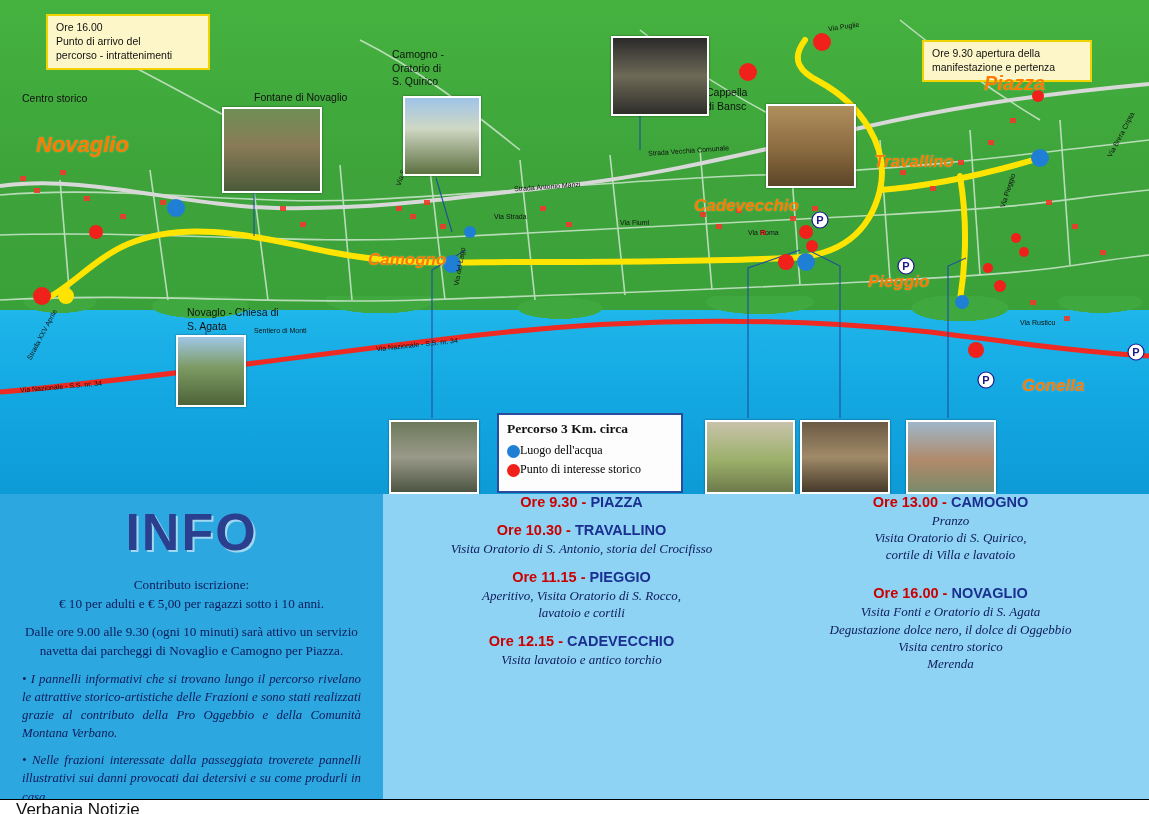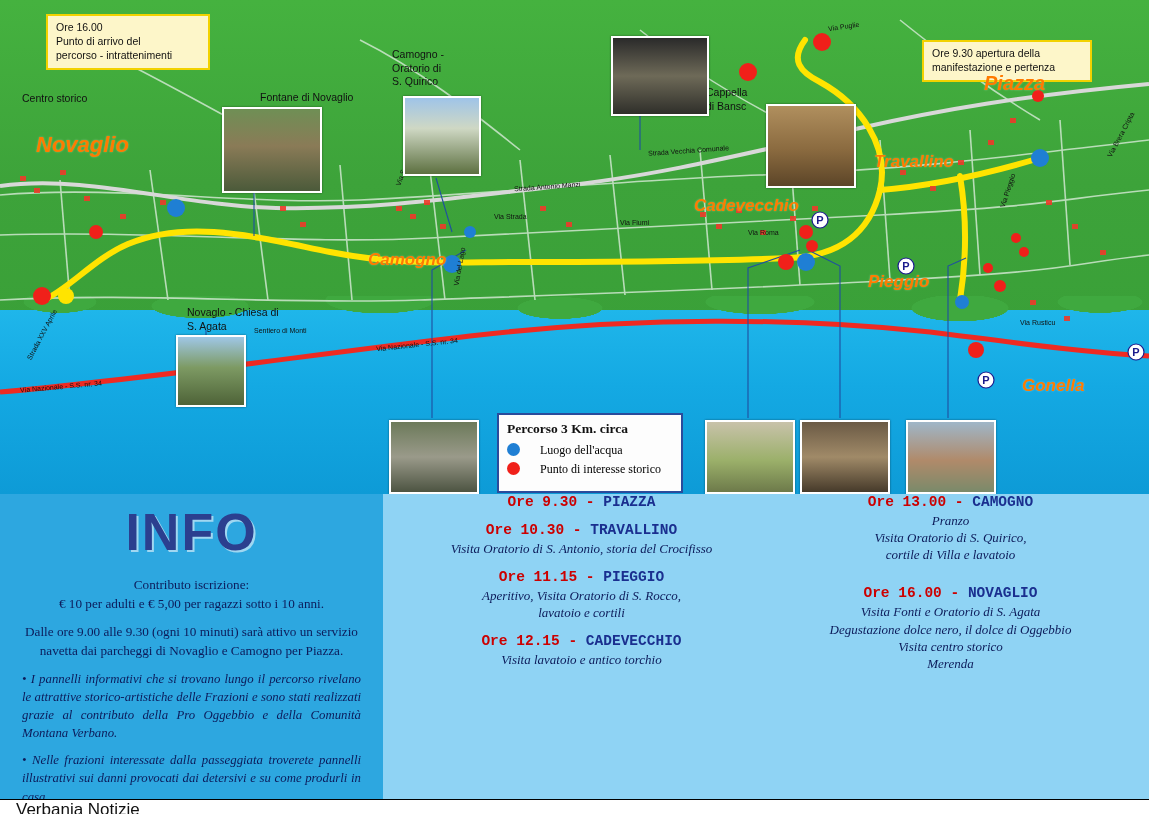--- a/index.html
+++ b/index.html
@@ -80,21 +80,21 @@
   .photo .ph{width:100%;height:100%;display:block;}
 
   
   .legend{
     position:absolute;left:497px;top:413px;width:186px;height:80px;
     background:#fdfdfd;border:2px solid #2a4b9b;
     font-family:"Liberation Serif", serif;
     padding:6px 8px;box-sizing:border-box;
   }
   .legend-title{font-size:13.5px;font-weight:bold;color:#111;margin-bottom:6px;}
-  .legend-row{display:flex;align-items:flex-start;gap:20px;margin-top:4px;font-size:12px;}
+  .legend-row{display:flex;align-items:flex-end;gap:0;margin-top:4px;font-size:12px;}
   .dot{width:13px;height:13px;border-radius:50%;display:inline-block;}
   .dot.blue{background:#1f7fd4;}
   .dot.red{background:#f0201a;}
 
   
   .bottom{position:absolute;left:0;top:494px;width:1149px;height:305px;}
   .panel-info{
     position:absolute;left:0;top:0;width:383px;height:305px;
     background:#2da7e0;
   }
@@ -121,21 +121,21 @@
     text-align:center;
     line-height:1.45;
   }
   .info-body p{margin:9px 0;}
   .info-body .just{text-align:justify;font-style:italic;font-size:12.8px;line-height:1.42;}
 
   .prog-cols{display:flex;padding:0 14px;box-sizing:border-box;}
   .prog-col{flex:1;text-align:center;padding:0 8px;}
   .prog-item{margin:0 0 12px 0;}
   .prog-head{
-    font-family:Liberation Mono, monospace;
+    font-family:Liberation Sans, sans-serif;
     font-weight:bold;font-size:14.5px;color:#cc0000;margin-bottom:2px;
   }
   .prog-head .town{color:#1a2f8f;}
   .prog-desc{
     font-family:"Liberation Serif", serif;
     font-style:italic;font-size:13px;color:#0c1b5a;line-height:1.32;
     white-space:pre-line;
   }
 
   
@@ -280,21 +280,21 @@
       </g>
     </svg>
 
     <div class="callout" id="callout-arrivo">Ore 16.00
 Punto di arrivo del
 percorso - intrattenimenti</div>
     <div class="callout" id="callout-apertura">Ore 9.30 apertura della
 manifestazione e pertenza</div>
 
     <div class="mlabel" style="left:22px;top:92px;">Centro storico</div>
-    <div class="mlabel" style="left:216px;top:91px;padding-left:44px;">Fontane di Novaglio</div>
+    <div class="mlabel" style="left:210px;top:91px;padding-left:44px;">Fontane di Novaglio</div>
     <div class="mlabel" style="left:392px;top:48px;">Camogno -
 Oratorio di
 S. Quirico</div>
     <div class="mlabel" style="left:706px;top:86px;">Cappella
 di Bansc</div>
     <div class="mlabel" style="left:187px;top:306px;">Novaglo - Chiesa di
 S. Agata</div>
 
     <div class="townlabel" style="left:36px;top:132px;font-size:22px;">Novaglio</div>
     <div class="townlabel" style="left:368px;top:250px;font-size:17px;">Camogno</div>

